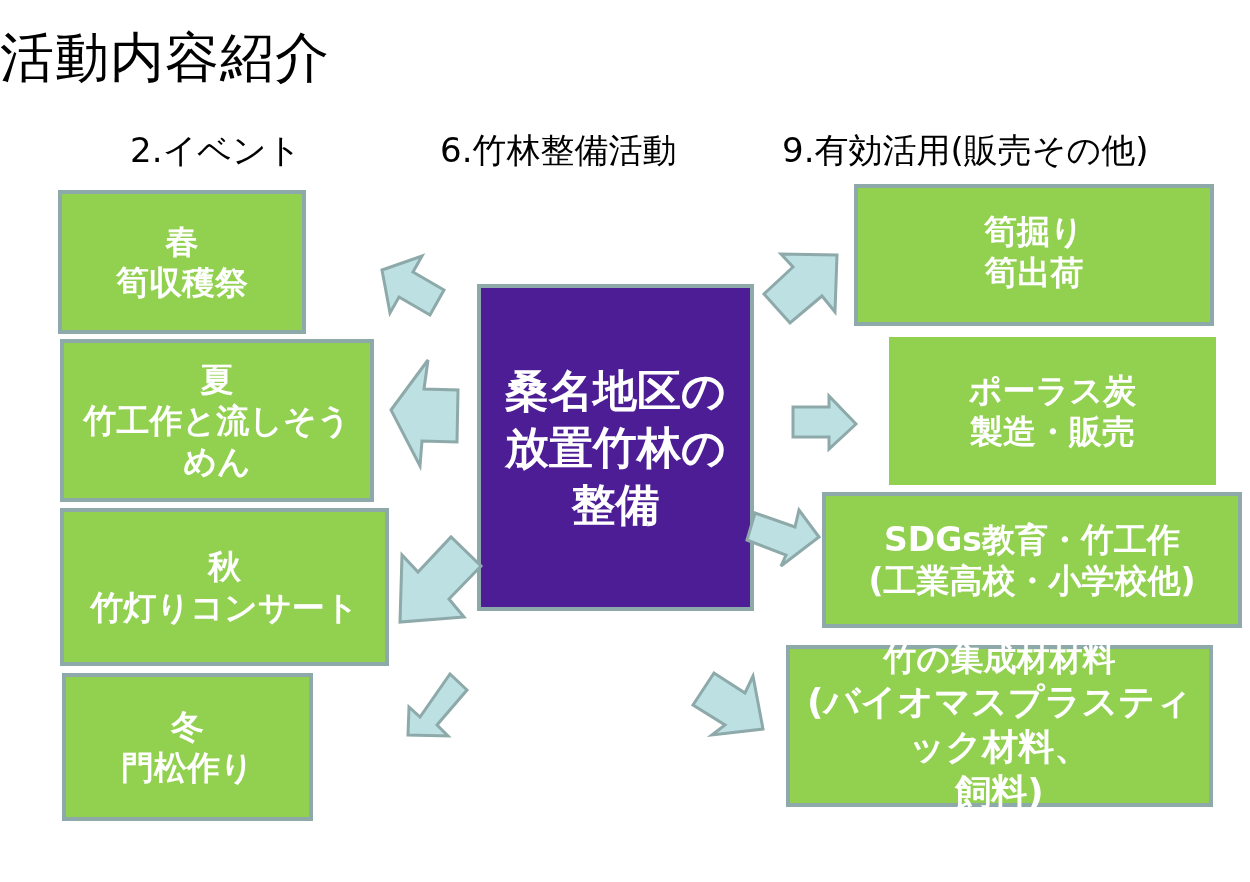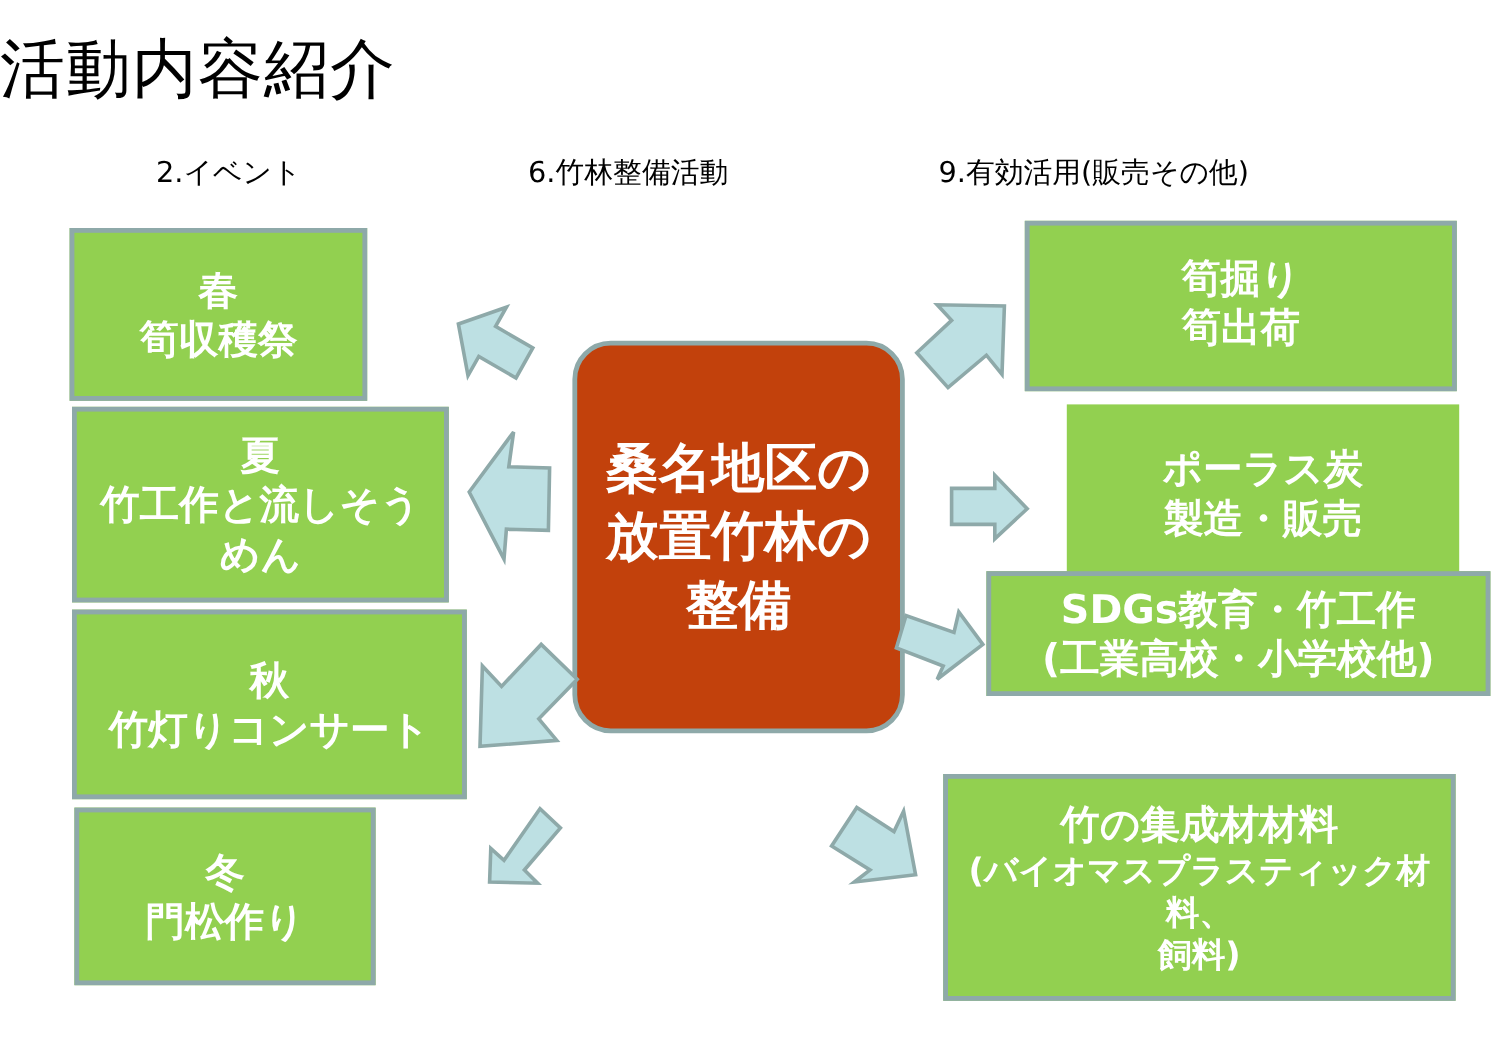--- a/index.html
+++ b/index.html
@@ -1,27 +1,27 @@
 <!DOCTYPE html>
 <html><head>
 <meta charset="utf-8">
 <style>
   html, body { margin: 0; padding: 0; background: #ffffff; }
   body { width: 1250px; height: 882px; position: relative; overflow: hidden;
          font-family: "DejaVu Sans", "Liberation Sans", sans-serif; }
   .title { position: absolute; left: 0; width: 1250px; top: 22px; text-align: left;
            font-size: 54px; color: #000; letter-spacing: 1px; }
-  .col-head { position: absolute; top: 128px; font-size: 24px; color: #000; white-space: nowrap; }
+  .col-head { position: absolute; top: 128px; font-size: 34px; color: #000; white-space: nowrap; }
   .box { position: absolute; box-sizing: border-box; background: #92d050;
          border: 4px solid #8ea9a9; display: flex; align-items: center; justify-content: center;
          text-align: center; color: #ffffff; font-weight: bold; }
   .box.noborder { border: none; }
   .box .txt { white-space: pre-line; line-height: 1.25; font-size: 33px; }
-  .box .txt.small { font-size: 28px; }
-  .center { background: #c2410c; border-color: #8ea9a9; border-radius: 32px; }
+  .box .txt.small { font-size: 36px; }
+  .center { background: #4c1d95; border-color: #8ea9a9; }
   .center .txt { font-size: 44px; line-height: 1.3; }
   svg.arrows { position: absolute; left: 0; top: 0; width: 1250px; height: 882px; pointer-events: none; }
   svg.arrows polygon { fill: #bde0e3; stroke: #8ea9a9; stroke-width: 3; stroke-linejoin: miter; pointer-events: auto; }
 </style>
 </head>
 <body>
 
 <div class="title">活動内容紹介</div>
 
 <div class="col-head" style="left:130px;">2.イベント</div>
@@ -53,25 +53,25 @@
 </div>
 
 <div class="box" style="left:854px;top:184px;width:360px;height:142px;font-family:Liberation Mono, monospace;">
   <div class="txt">筍掘り
 筍出荷</div>
 </div>
 <div class="box noborder" style="left:889px;top:337px;width:327px;height:148px;">
   <div class="txt">ポーラス炭
 製造・販売</div>
 </div>
-<div class="box" style="left:822px;top:476px;width:420px;height:104px;">
+<div class="box" style="left:822px;top:492px;width:420px;height:136px;">
   <div class="txt">SDGs教育・竹工作
 (工業高校・小学校他)</div>
 </div>
-<div class="box" style="left:786px;top:645px;width:427px;height:189px;flex-direction:column;">
+<div class="box" style="left:786px;top:645px;width:427px;height:162px;flex-direction:column;">
   <div class="txt">竹の集成材材料</div>
   <div class="txt small">(バイオマスプラスティック材料、
 飼料)</div>
 </div>
 
 <svg class="arrows" viewBox="0 0 1250 882" xmlns="http://www.w3.org/2000/svg">
 
   <polygon points="382,270 422,256 413,272 444,290 430,315 399,297 390,313"></polygon>
 
   <polygon points="391,410 428,360 424,389 458,390 457,442 422,441 420,466"></polygon>

